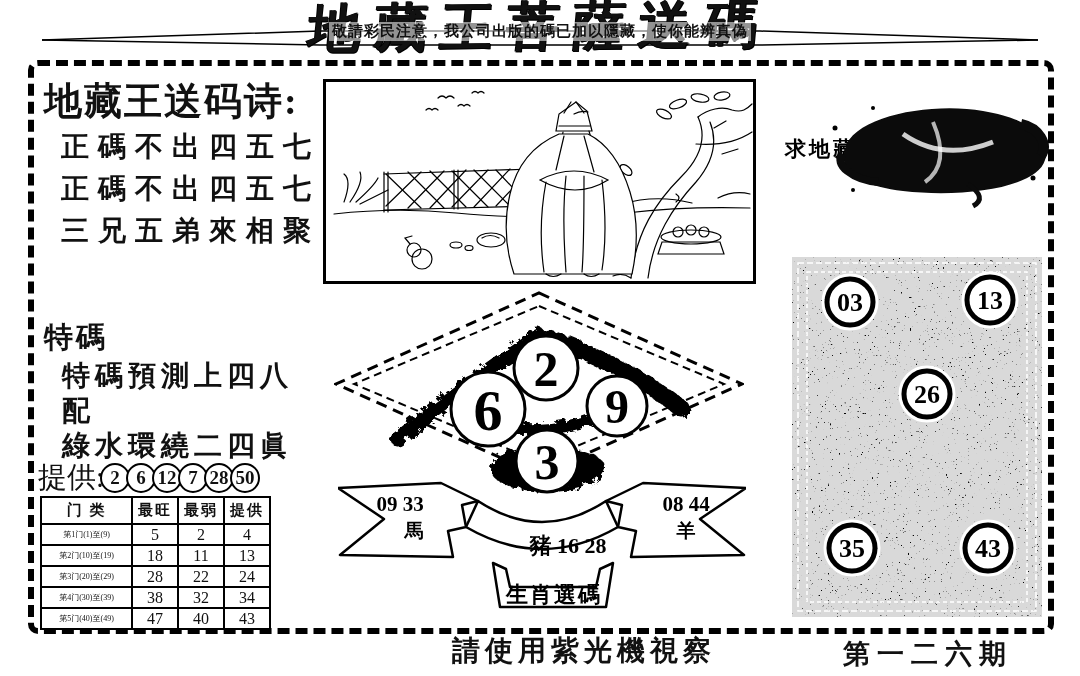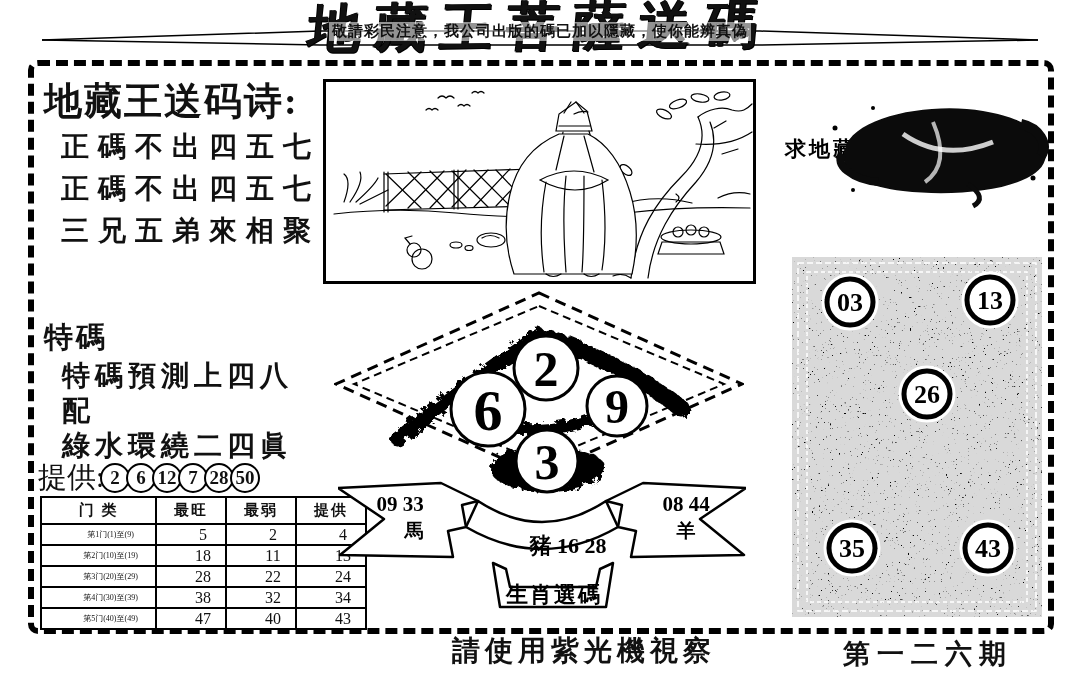--- a/index.html
+++ b/index.html
@@ -33,21 +33,21 @@
   
   .provide{position:absolute;left:4px;top:392px;display:flex;align-items:center;}
   .provide-label{font-size:29px;font-weight:normal;}
   .num-circle{width:30px;height:30px;border:2.5px solid #000;border-radius:50%;
       display:inline-flex;align-items:center;justify-content:center;
       font-size:19px;font-weight:bold;background:#fff;margin-left:-4px;box-sizing:border-box;}
   
   .cat-table{position:absolute;left:6px;top:430px;border-collapse:collapse;background:#fff;}
   .cat-table th,.cat-table td{border:2px solid #000000;text-align:center;padding:0;}
   .cat-table th{font-size:15px;height:25px;letter-spacing:2px;}
-  .cat-table td{height:19px;font-size:16px;padding-left:24px;}
+  .cat-table td{height:19px;font-size:16px;}
   .cat-table td.cat{font-size:8px;width:89px;letter-spacing:0;white-space:nowrap;}
   .cat-table .n{width:44px;}
   
   .diamond-wrap{position:absolute;left:300px;top:225px;width:410px;height:208px;}
   .ribbon-wrap{position:absolute;left:304px;top:405px;width:408px;height:145px;}
   .card-wrap{position:absolute;left:758px;top:191px;width:250px;height:340px;}
   svg text{font-family:"Liberation Serif","DejaVu Serif",serif;}
   
   .footer-notice{position:absolute;left:452px;top:632px;font-size:28px;font-weight:bold;letter-spacing:5px;white-space:nowrap;}
   .issue-number{position:absolute;left:843px;top:636px;font-size:27px;font-weight:bold;letter-spacing:7px;white-space:nowrap;}

